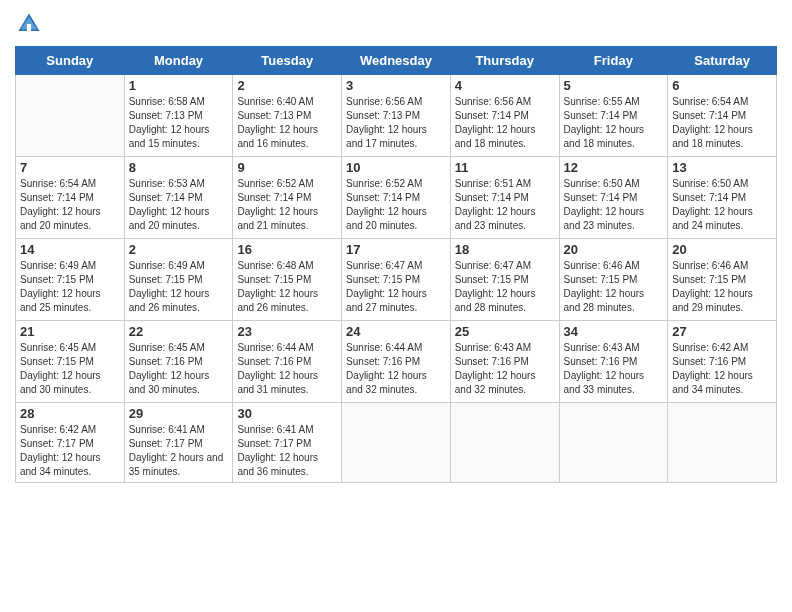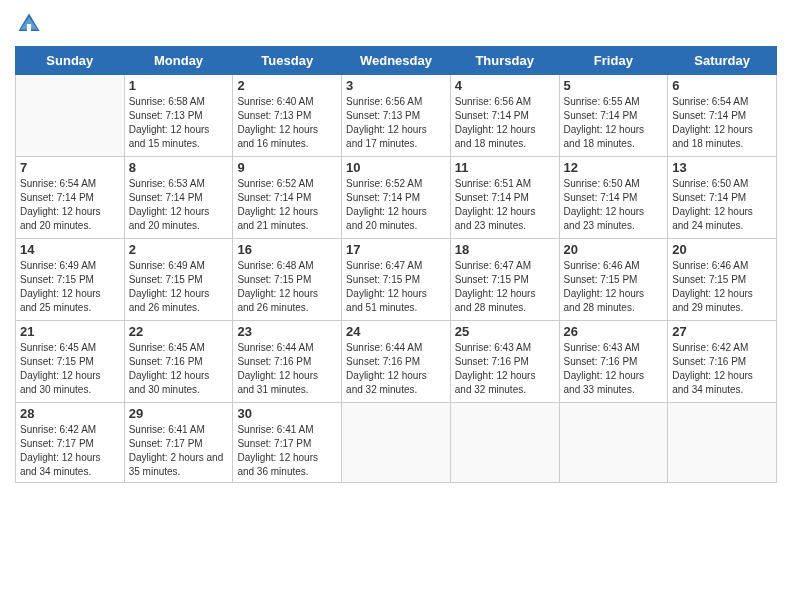--- a/index.html
+++ b/index.html
@@ -257,21 +257,21 @@
           <span>Sunrise: 6:48 AM</span><br>
           <span>Sunset: 7:15 PM</span><br>
           <span>Daylight: 12 hours and 26 minutes.</span>
         </div>
       </td>
           <td>
         <span class="date-num">17</span>
         <div class="cell-text">
           <span>Sunrise: 6:47 AM</span><br>
           <span>Sunset: 7:15 PM</span><br>
-          <span>Daylight: 12 hours and 51 minutes.</span>
+          <span>Daylight: 12 hours and 27 minutes.</span>
         </div>
       </td>
           <td>
         <span class="date-num">18</span>
         <div class="cell-text">
           <span>Sunrise: 6:47 AM</span><br>
           <span>Sunset: 7:15 PM</span><br>
           <span>Daylight: 12 hours and 28 minutes.</span>
         </div>
       </td>
@@ -327,21 +327,21 @@
       </td>
           <td>
         <span class="date-num">25</span>
         <div class="cell-text">
           <span>Sunrise: 6:43 AM</span><br>
           <span>Sunset: 7:16 PM</span><br>
           <span>Daylight: 12 hours and 32 minutes.</span>
         </div>
       </td>
           <td>
-        <span class="date-num">26</span>
+        <span class="date-num">34</span>
         <div class="cell-text">
           <span>Sunrise: 6:43 AM</span><br>
           <span>Sunset: 7:16 PM</span><br>
           <span>Daylight: 12 hours and 33 minutes.</span>
         </div>
       </td>
           <td>
         <span class="date-num">27</span>
         <div class="cell-text">
           <span>Sunrise: 6:42 AM</span><br>

